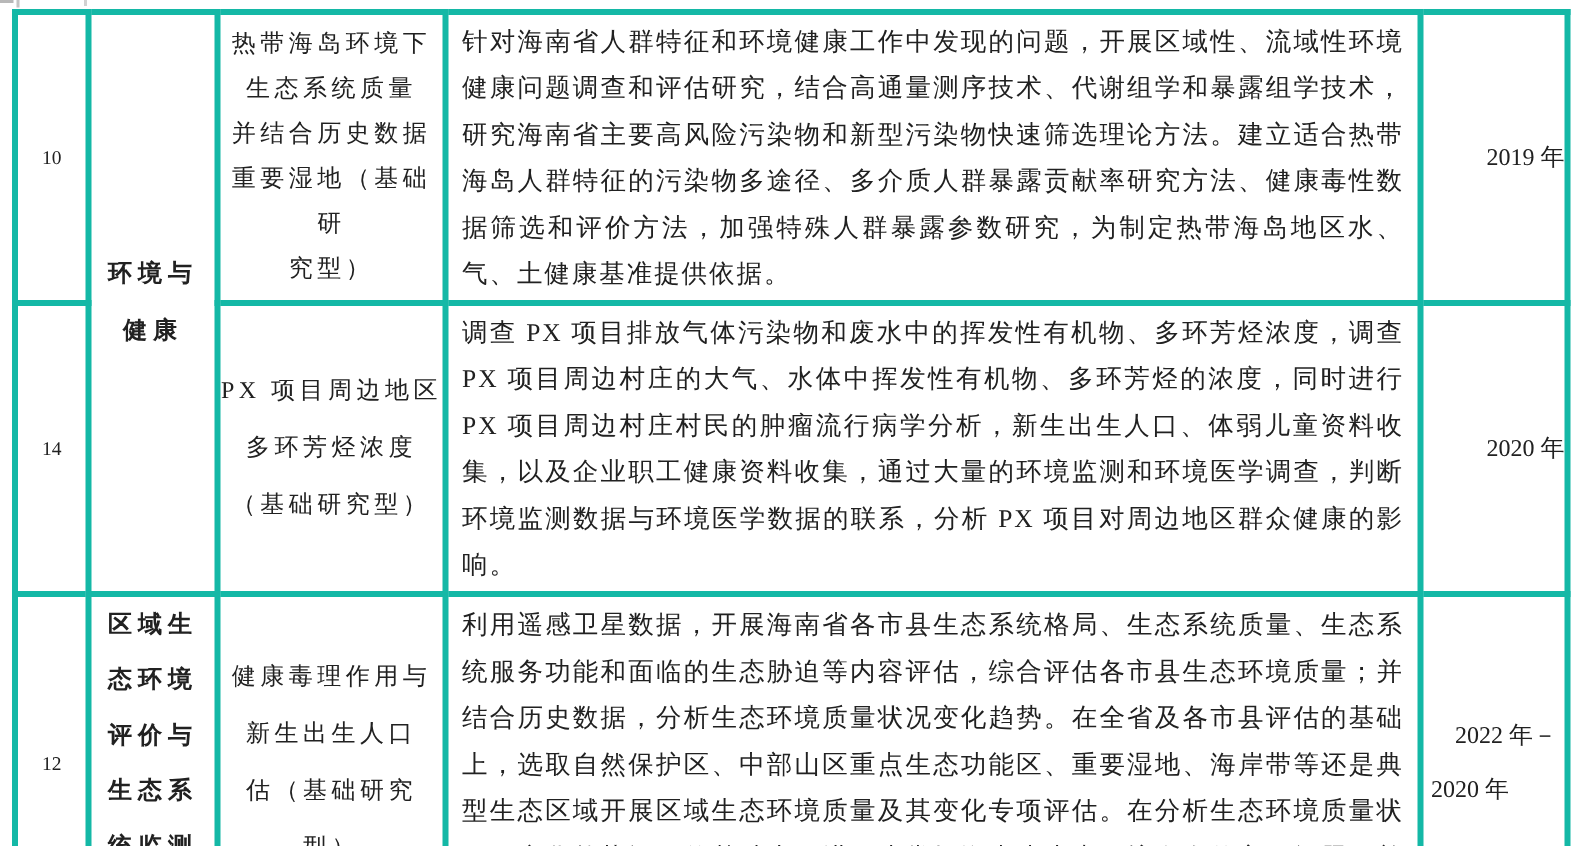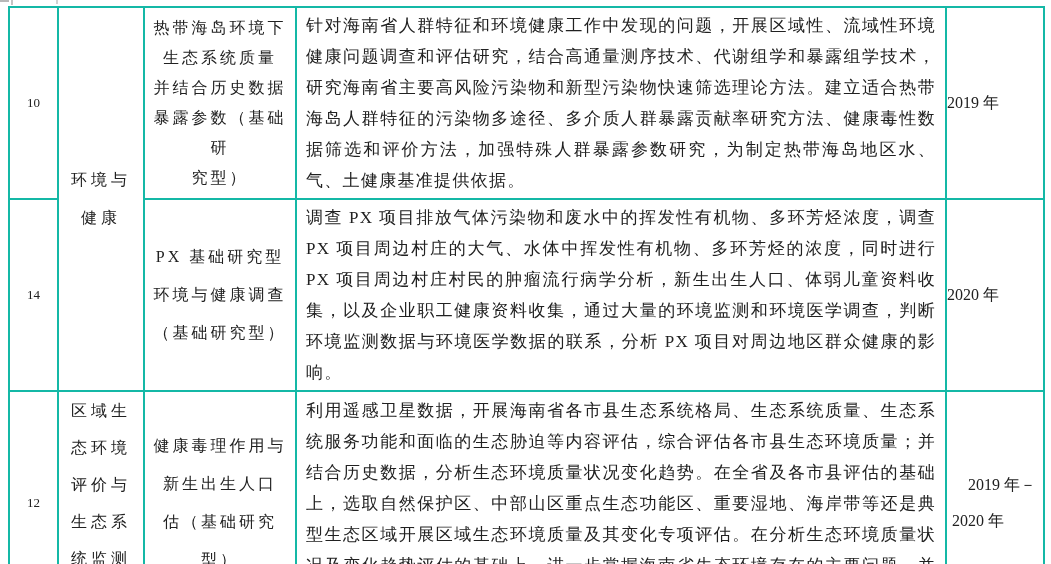--- a/index.html
+++ b/index.html
@@ -19,21 +19,21 @@
 
   table.doc-table {
     position: absolute;
     left: 8px;
     top: 6px;
     border-collapse: collapse;
     table-layout: fixed;
     border: 2px solid #000;
   }
   td {
-    border: 2px solid #14b8a6;
+    border: 4px solid #14b8a6;
     padding: 0;
     vertical-align: middle;
     overflow: hidden;
     margin-left: 26px;
   }
   .col-num  { width: 49px; }
   .col-cat  { width: 86px; }
   .col-proj { width: 152px; }
   .col-desc { width: 650px; }
   .col-year { width: 98px; }
@@ -44,42 +44,42 @@
 
   .num-cell {
     text-align: center;
     font-size: 13px;
   }
   .cat-cell {
     text-align: center;
     font-size: 16px;
     letter-spacing: 4px;
   }
-  .cat-cell div { line-height: 38px; }
+  .cat-cell div { line-height: 38px; font-weight: bold; }
   .cat-cell.cat-12 div { line-height: 37px; }
 
   .proj-cell {
     text-align: center;
     font-size: 16px;
     letter-spacing: 3px;
   }
   .proj-cell div { line-height: 38px; }
   .proj-cell.tight div { line-height: 30px; }
 
   .desc-cell {
     font-size: 17px;
     line-height: 31px;
     letter-spacing: 1.3px;
     text-align: justify;
     text-justify: inter-character;
     padding: 2px 9px 2px 9px;
   }
 
   .year-cell {
-    text-align: left;
+    text-align: right;
     font-size: 16px;
   }
   .year-cell div { line-height: 36px; }
   .year-cell.year-split { text-align: left; padding-left: 5px; }
   .year-cell.year-split div:first-child { text-indent: 16px; }
 </style>
 </head>
 <body>
 
 <div class="scan-artifact" style="left:0; top:0; width:9px; height:2px;"></div>
@@ -98,31 +98,31 @@
       <tr class="row-10">
     <td class="num-cell">10</td>
     <td class="cat-cell" rowspan="2">
           <div>环境与</div>
           <div>健康</div>
         </td>
     <td class="proj-cell tight">
           <div>热带海岛环境下</div>
           <div>生态系统质量</div>
           <div>并结合历史数据</div>
-          <div>暴露参数（基础研</div>
+          <div>重要湿地（基础研</div>
           <div>究型）</div>
         </td>
     <td class="desc-cell">针对海南省人群特征和环境健康工作中发现的问题，开展区域性、流域性环境健康问题调查和评估研究，结合高通量测序技术、代谢组学和暴露组学技术，研究海南省主要高风险污染物和新型污染物快速筛选理论方法。建立适合热带海岛人群特征的污染物多途径、多介质人群暴露贡献率研究方法、健康毒性数据筛选和评价方法，加强特殊人群暴露参数研究，为制定热带海岛地区水、气、土健康基准提供依据。</td>
     <td class="year-cell">2019 年</td>
   </tr>
   <tr class="row-11">
     <td class="num-cell">14</td>
     <td class="proj-cell">
-          <div>PX 基础研究型</div>
-          <div>环境与健康调查</div>
+          <div>PX 项目周边地区</div>
+          <div>多环芳烃浓度</div>
           <div>（基础研究型）</div>
         </td>
     <td class="desc-cell">调查 PX 项目排放气体污染物和废水中的挥发性有机物、多环芳烃浓度，调查 PX 项目周边村庄的大气、水体中挥发性有机物、多环芳烃的浓度，同时进行 PX 项目周边村庄村民的肿瘤流行病学分析，新生出生人口、体弱儿童资料收集，以及企业职工健康资料收集，通过大量的环境监测和环境医学调查，判断环境监测数据与环境医学数据的联系，分析 PX 项目对周边地区群众健康的影响。</td>
     <td class="year-cell">2020 年</td>
   </tr>
   <tr class="row-12">
     <td class="num-cell">12</td>
     <td class="cat-cell cat-12">
           <div>区域生</div>
           <div>态环境</div>
@@ -131,18 +131,18 @@
           <div>统监测</div>
           <div>技术</div>
         </td>
     <td class="proj-cell">
           <div>健康毒理作用与</div>
           <div>新生出生人口</div>
           <div>估（基础研究型）</div>
         </td>
     <td class="desc-cell">利用遥感卫星数据，开展海南省各市县生态系统格局、生态系统质量、生态系统服务功能和面临的生态胁迫等内容评估，综合评估各市县生态环境质量；并结合历史数据，分析生态环境质量状况变化趋势。在全省及各市县评估的基础上，选取自然保护区、中部山区重点生态功能区、重要湿地、海岸带等还是典型生态区域开展区域生态环境质量及其变化专项评估。在分析生态环境质量状况及变化趋势评估的基础上，进一步掌握海南省生态环境存在的主要问题，并针对性提出对策建议，更好的服务生态环境决策。</td>
     <td class="year-cell year-split">
-          <div>2019 年－</div>
+          <div>2022 年－</div>
           <div>2020 年</div>
         </td>
   </tr>
 </tbody>
   </table>
 
 </body></html>

